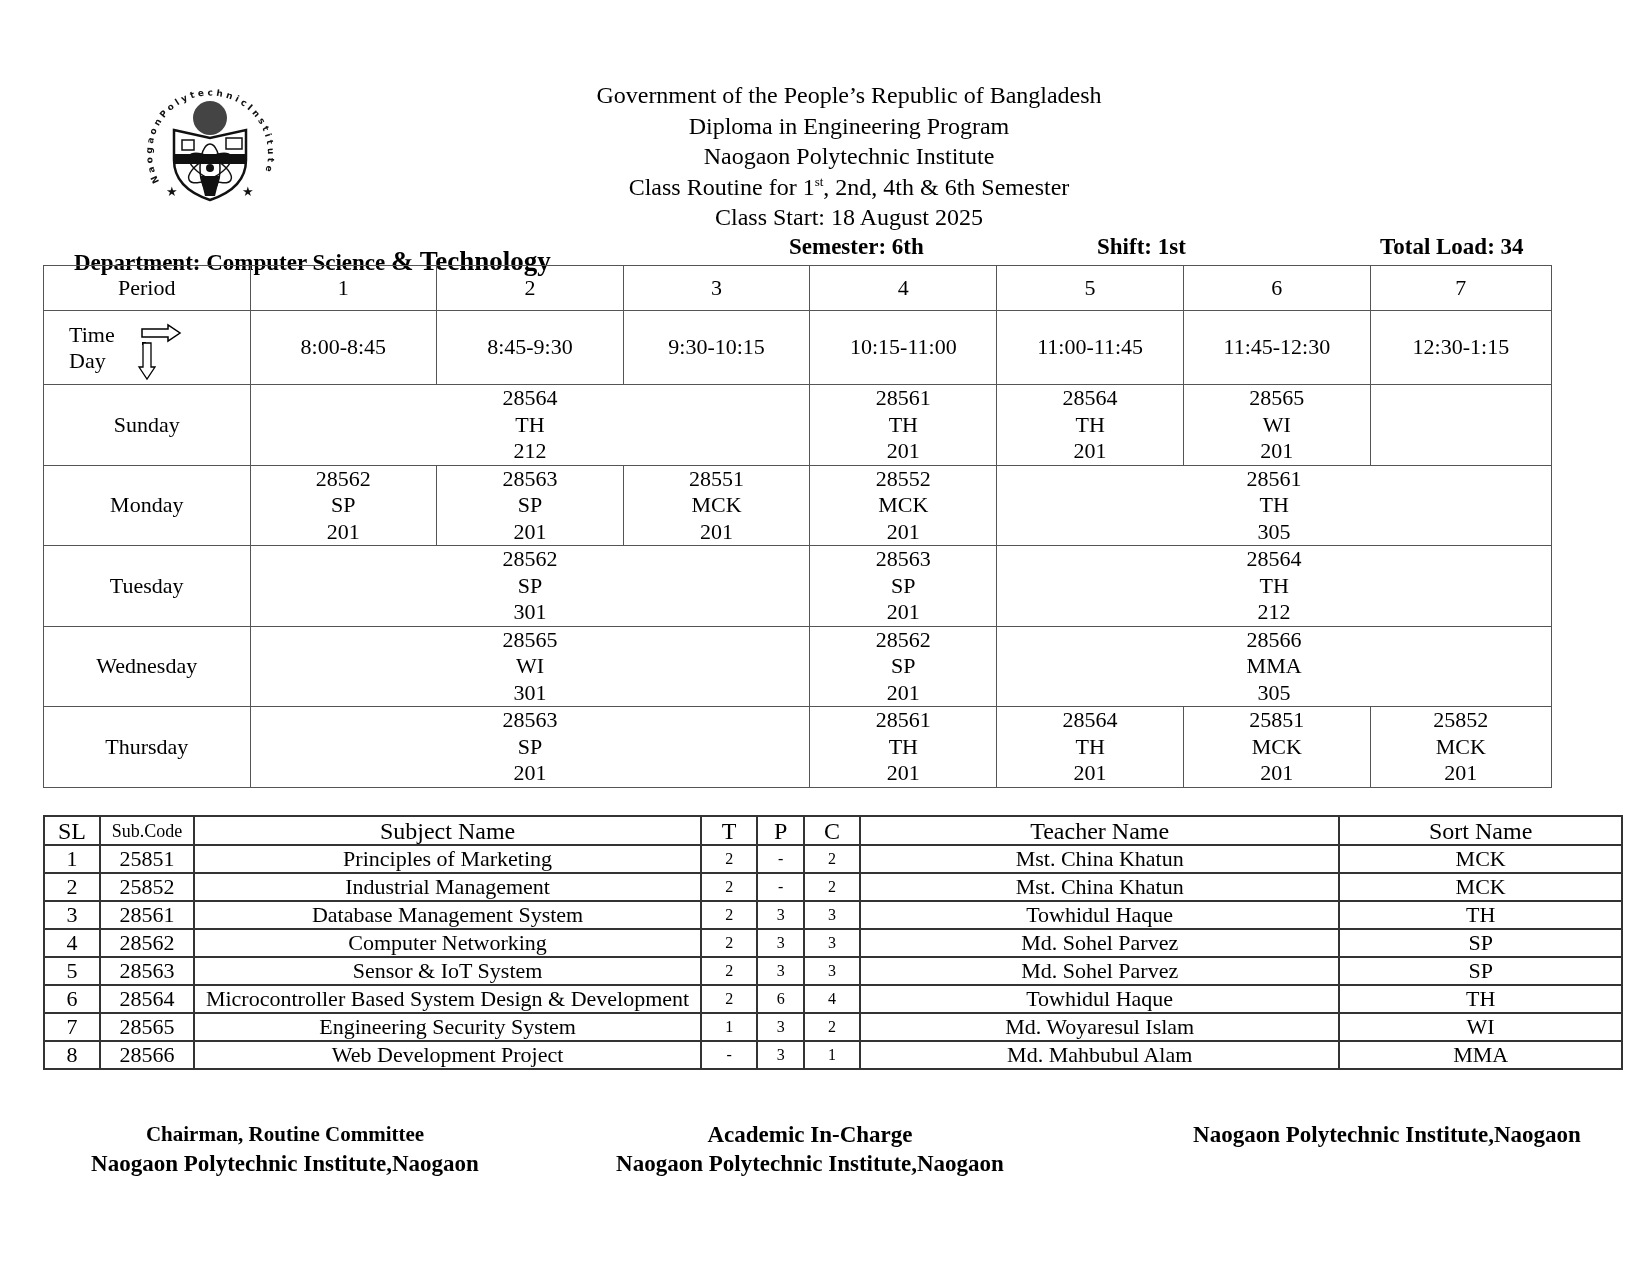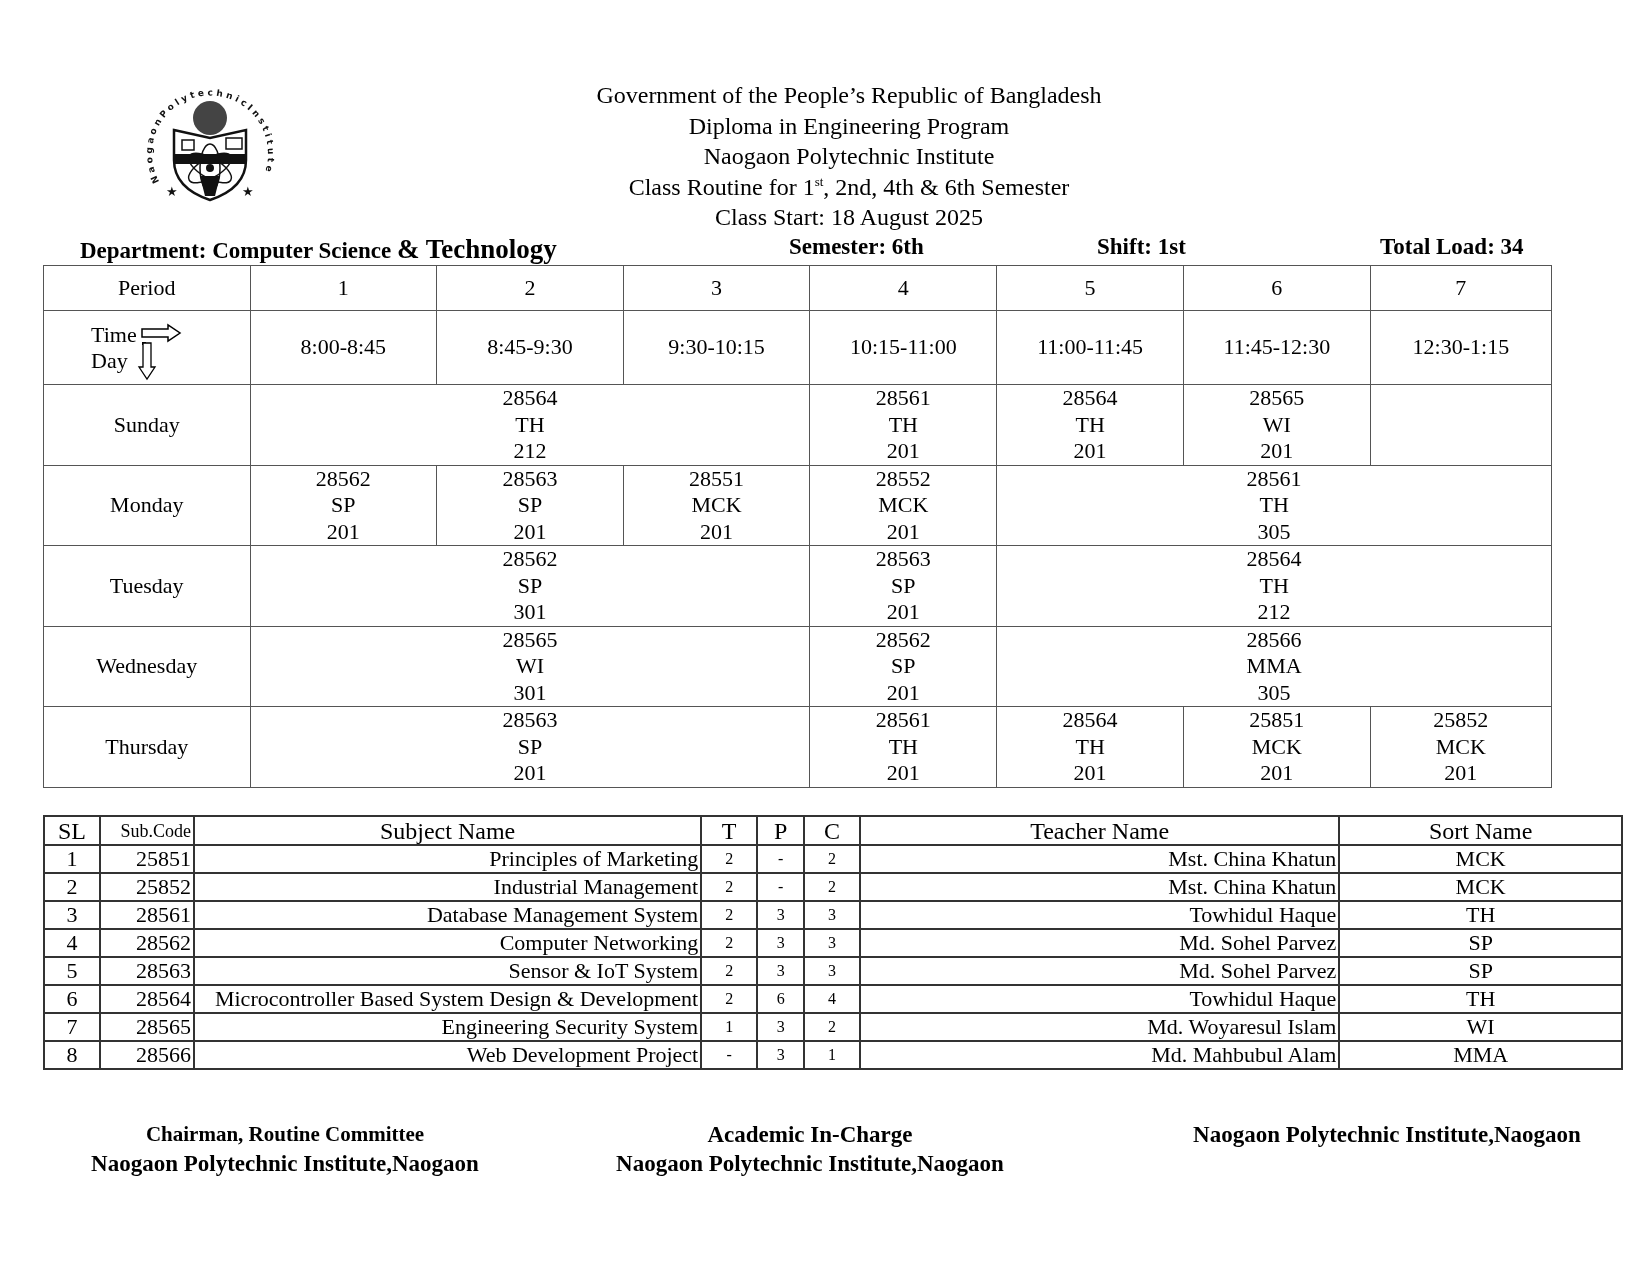--- a/index.html
+++ b/index.html
@@ -11,28 +11,28 @@
   .header sup { font-size: 13px; vertical-align: 9px; line-height: 0; }
   .meta { position: absolute; top: 234px; font-weight: bold; font-size: 23px; }
   .meta .big { font-size: 27px; }
   table { border-collapse: collapse; position: absolute; }
   .routine { left: 43px; top: 265px; width: 1509px; }
   .routine td { border: 1.5px solid #555; text-align: center; font-size: 22px; padding: 0; line-height: 26.5px; }
   .routine tr.ph td { height: 44px; }
   .routine tr.th td { height: 73px; }
   .routine tr.dr td { height: 79px; }
   .timeday { position: relative; text-align: left !important; }
-  .timeday .lbl { position: absolute; left: 25px; top: 11px; line-height: 26px; text-align: left; margin-left: 22px; }
+  .timeday .lbl { position: absolute; left: 25px; top: 11px; line-height: 26px; text-align: left; }
   .timeday svg { position: absolute; }
   .subjects { left: 43px; top: 815px; width: 1580px; }
   .subjects td, .subjects th { border: 2px solid #333; font-size: 22px; padding: 0 2px; height: 26px; line-height: 24px; }
   .subjects th { font-weight: normal; font-size: 24px; height: 27px; }
   .subjects th.code { font-size: 18px; }
   .c { text-align: center; }
-  .l { text-align: right; }
+  .l { text-align: center; }
   .sm { font-size: 16px !important; }
   .sig { position: absolute; top: 1120px; text-align: center; font-weight: bold; }
   .sig .t1 { font-size: 21px; line-height: 29px; }
   .sig .t2 { font-size: 23px; line-height: 29px; }
 </style>
 </head>
 <body>
 
 <div class="logo">
   <svg width="140" height="120" viewBox="0 0 140 120">
@@ -59,21 +59,21 @@
 </div>
 
 <div class="header">
   <div>Government of the People’s Republic of Bangladesh</div>
   <div>Diploma in Engineering Program</div>
   <div>Naogaon Polytechnic Institute</div>
   <div><span>Class Routine for 1</span><sup>st</sup><span>, 2nd, 4th &amp; 6th Semester</span></div>
   <div>Class Start: 18 August 2025</div>
 </div>
 
-<div class="meta" style="left:80px;"><span>Department: Computer Science </span><span class="big">&amp; Technology</span></div>
+<div class="meta" style="left:74px;margin-top:12px;"><span>Department: Computer Science </span><span class="big">&amp; Technology</span></div>
 <div class="meta" style="left:789px;">Semester: 6th</div>
 <div class="meta" style="left:1097px;">Shift: 1st</div>
 <div class="meta" style="left:1380px;">Total Load: 34</div>
 
 <table class="routine">
   <colgroup>
     <col style="width:214px">
       <col style="width:196px">
       <col style="width:196px">
       <col style="width:196px">

